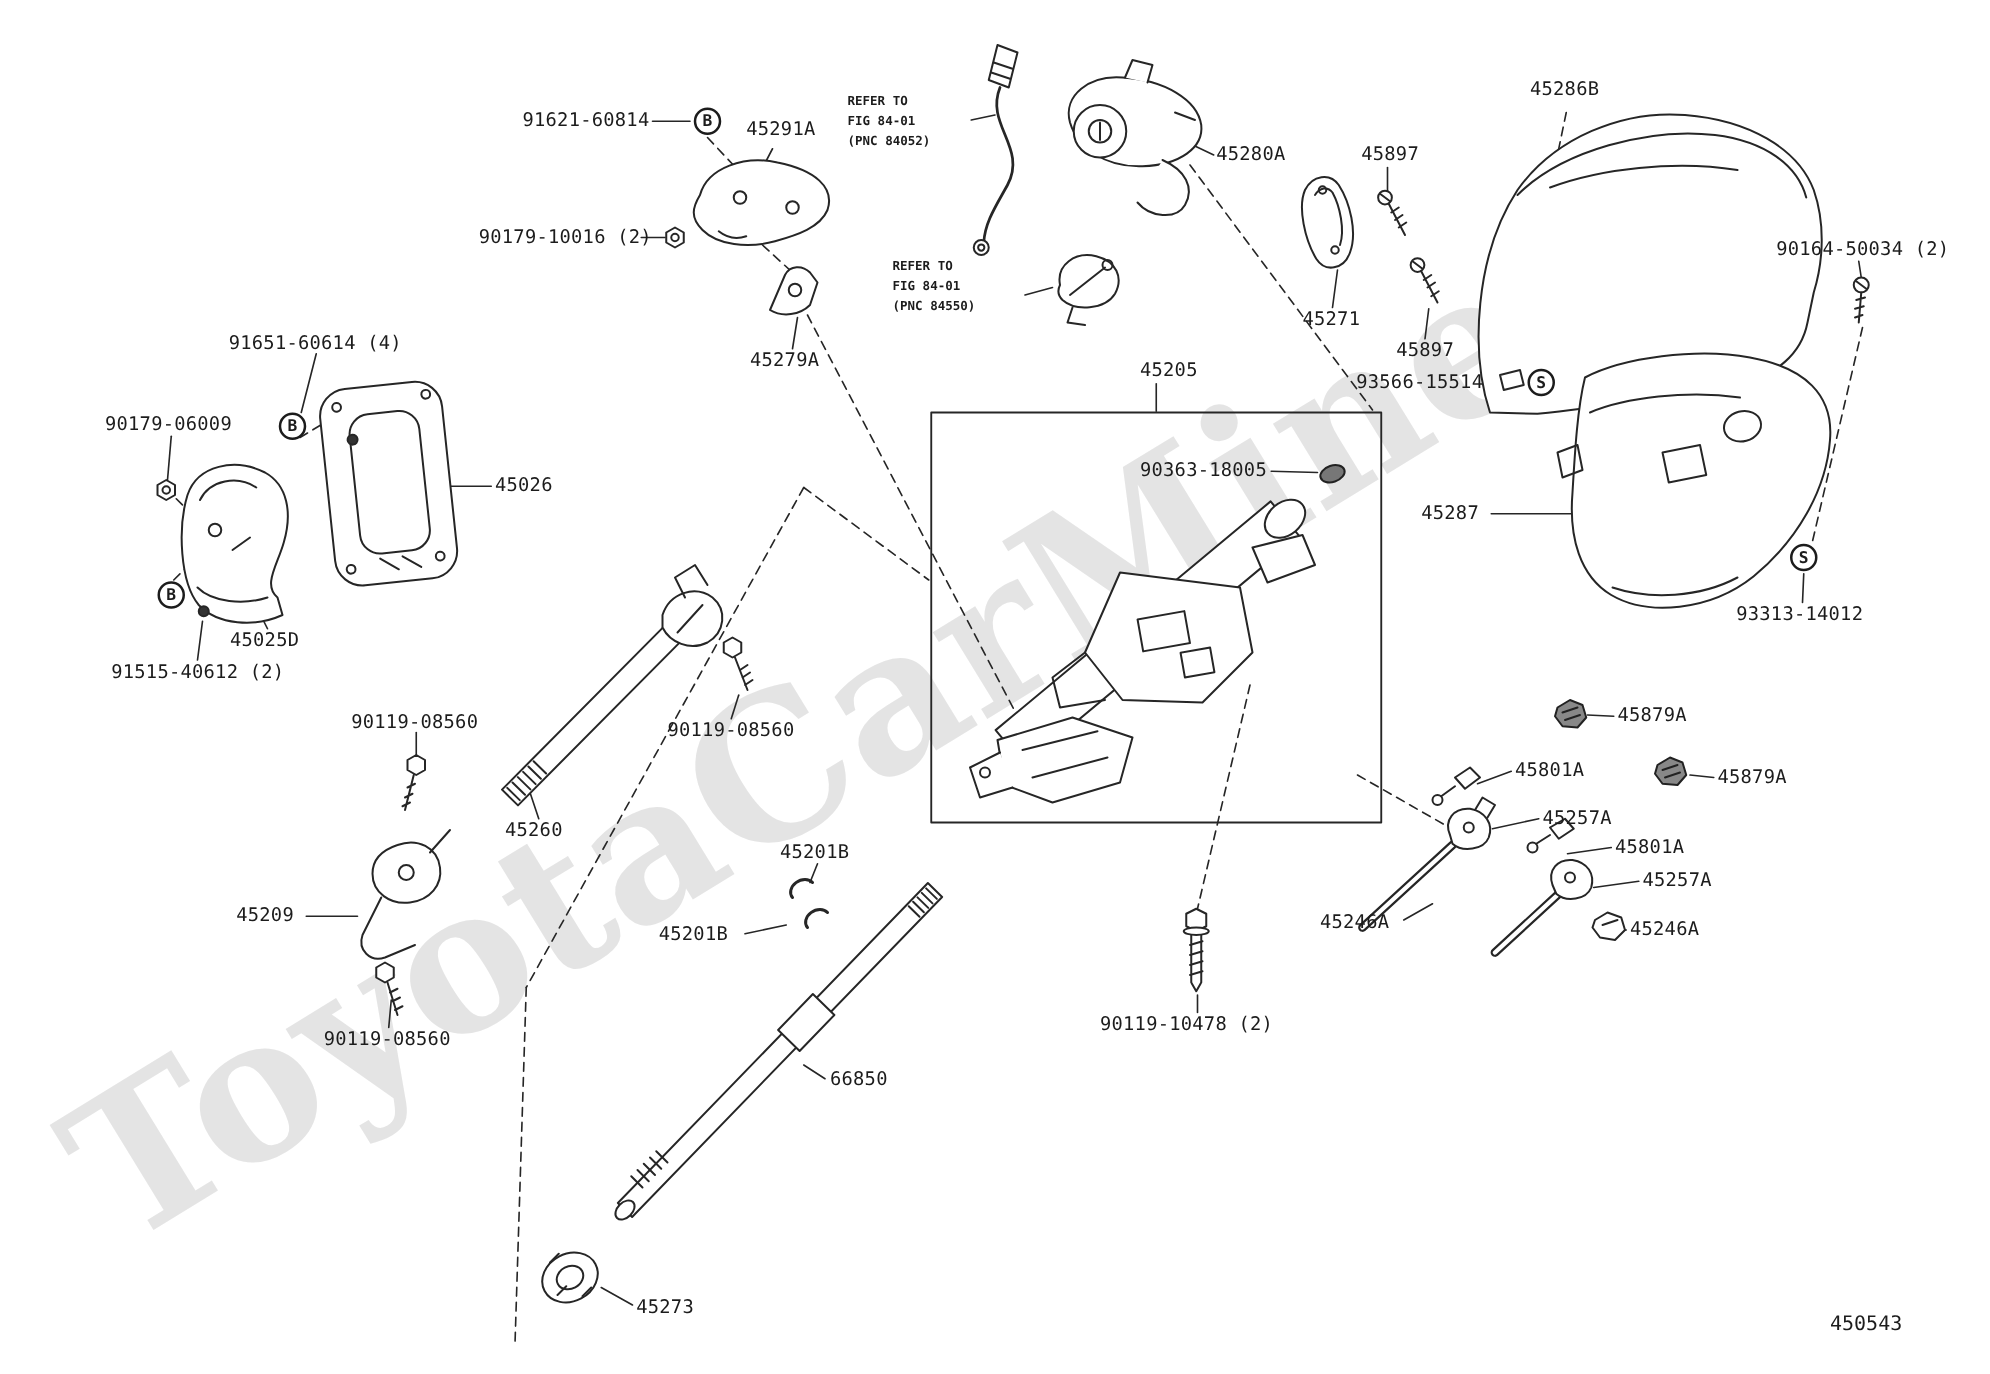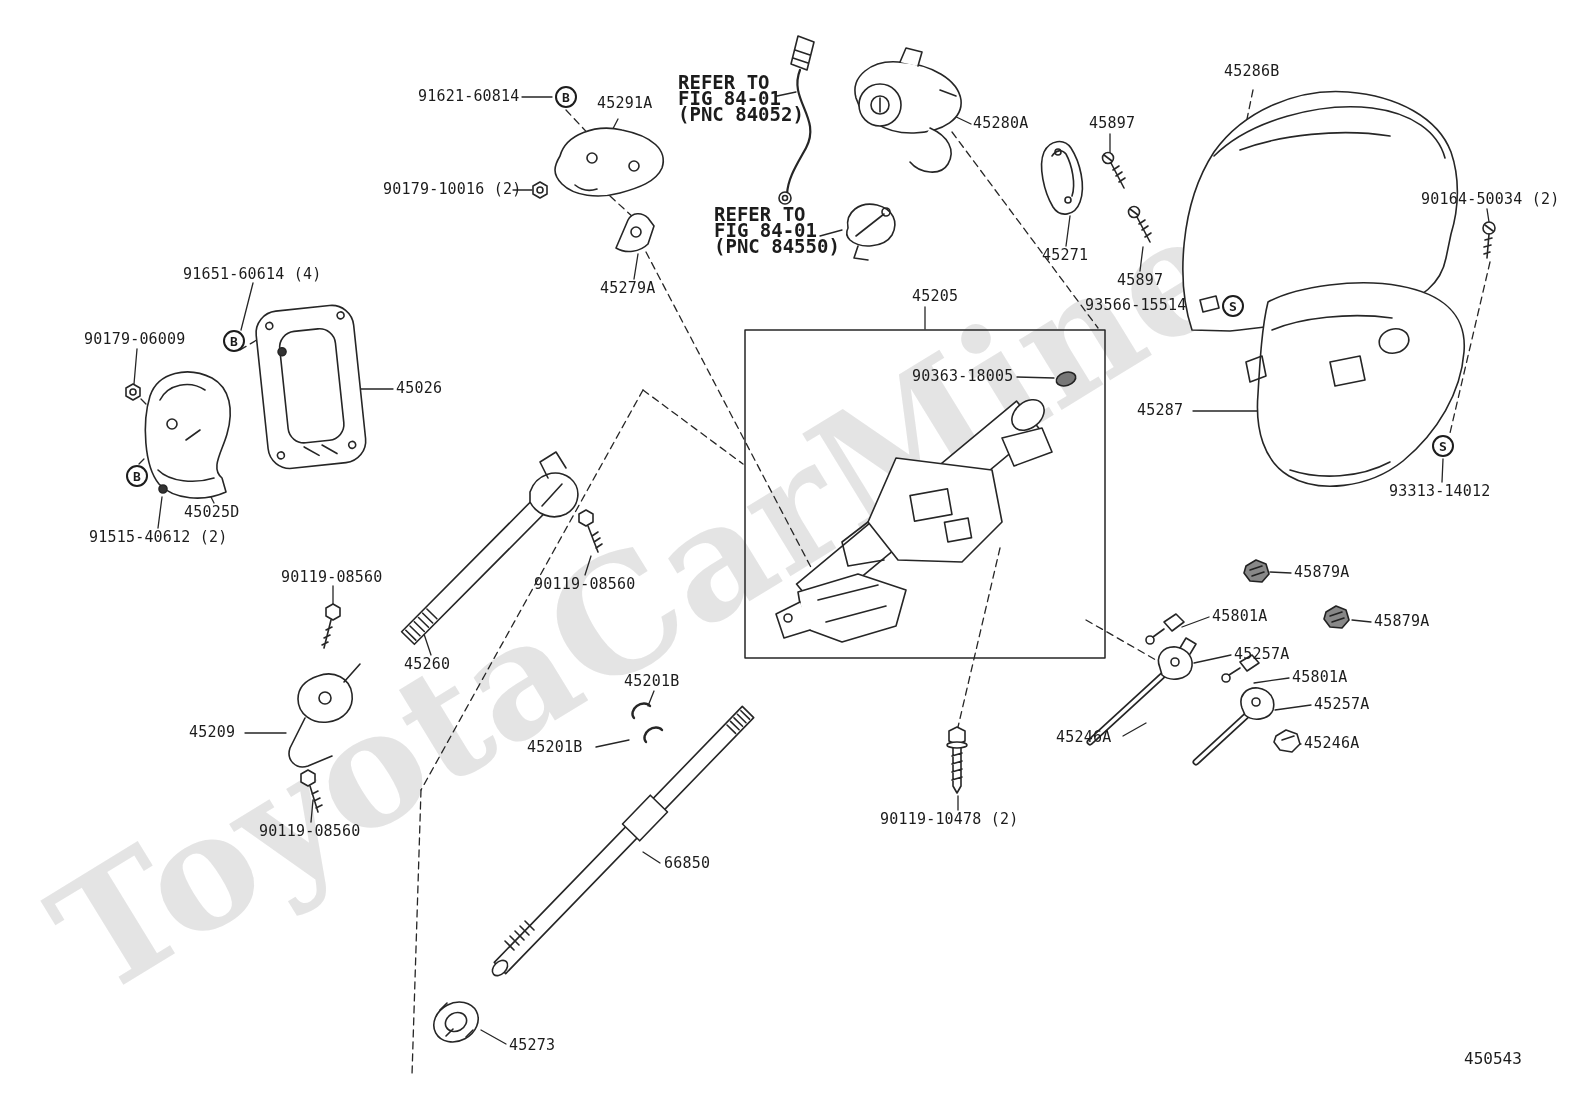--- a/index.html
+++ b/index.html
@@ -14,21 +14,21 @@
     font-family:"DejaVu Serif","Liberation Serif",serif;
     font-size:158px; font-weight:700; color:#cfcfcf; opacity:0.55;
     pointer-events:none; white-space:nowrap;
   }
   svg.diagram { position:absolute; left:0; top:0; }
   .lbl {
     position:absolute; font-size:15px; font-weight:400; letter-spacing:0.2px;
     color:#1c1c1c; white-space:nowrap; line-height:16px;
   }
   .note {
-    position:absolute; font-size:19px; font-weight:700; color:#1c1c1c;
+    position:absolute; font-size:10px; font-weight:700; color:#1c1c1c;
     line-height:16px; white-space:nowrap;
   }
   .callout {
     position:absolute; width:22px; height:22px; box-sizing:border-box;
     border:2px solid #1c1c1c; border-radius:50%; background:#fff;
     display:flex; align-items:center; justify-content:center;
     font-size:13px; font-weight:700; color:#1c1c1c;
   }
   .drawno { position:absolute; font-size:16px; font-weight:400; color:#1c1c1c; }
 </style>

